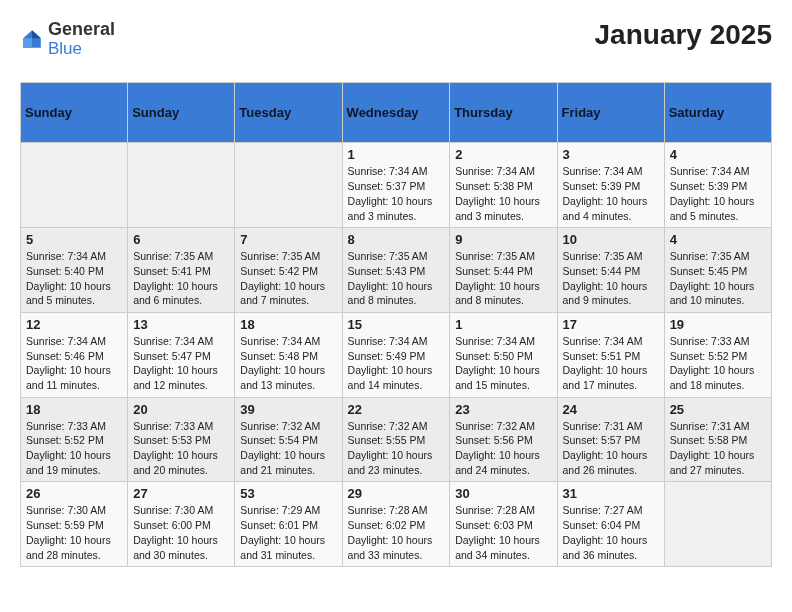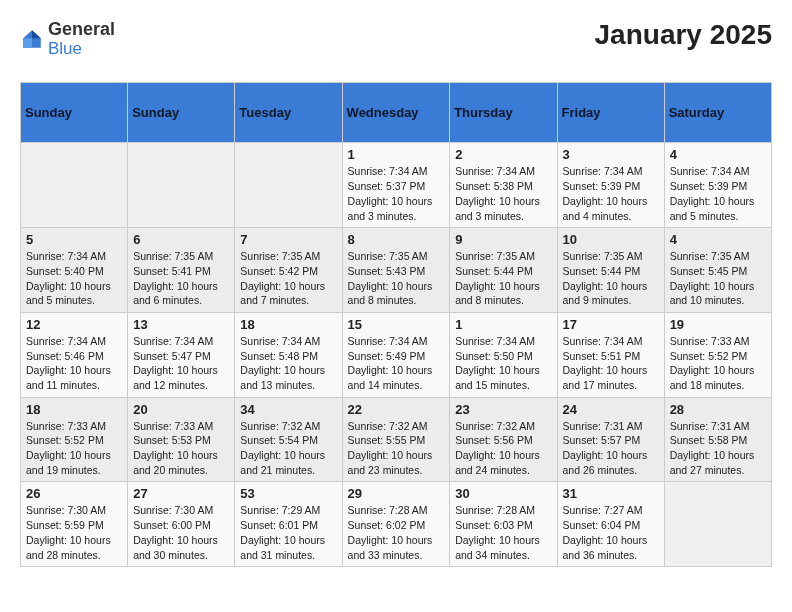--- a/index.html
+++ b/index.html
@@ -274,21 +274,21 @@
 and 19 minutes.</div>
         </td>
         <td>
           <span class="day-number">20</span>
           <div class="day-info" style="white-space: pre-line;">Sunrise: 7:33 AM
 Sunset: 5:53 PM
 Daylight: 10 hours
 and 20 minutes.</div>
         </td>
         <td>
-          <span class="day-number">34</span>
+          <span class="day-number">39</span>
           <div class="day-info" style="white-space: pre-line;">Sunrise: 7:32 AM
 Sunset: 5:54 PM
 Daylight: 10 hours
 and 21 minutes.</div>
         </td>
         <td>
           <span class="day-number">22</span>
           <div class="day-info" style="white-space: pre-line;">Sunrise: 7:32 AM
 Sunset: 5:55 PM
 Daylight: 10 hours
@@ -302,21 +302,21 @@
 and 24 minutes.</div>
         </td>
         <td>
           <span class="day-number">24</span>
           <div class="day-info" style="white-space: pre-line;">Sunrise: 7:31 AM
 Sunset: 5:57 PM
 Daylight: 10 hours
 and 26 minutes.</div>
         </td>
         <td>
-          <span class="day-number">28</span>
+          <span class="day-number">25</span>
           <div class="day-info" style="white-space: pre-line;">Sunrise: 7:31 AM
 Sunset: 5:58 PM
 Daylight: 10 hours
 and 27 minutes.</div>
         </td>
       </tr>
       <tr>
         <td>
           <span class="day-number">26</span>
           <div class="day-info" style="white-space: pre-line;">Sunrise: 7:30 AM

